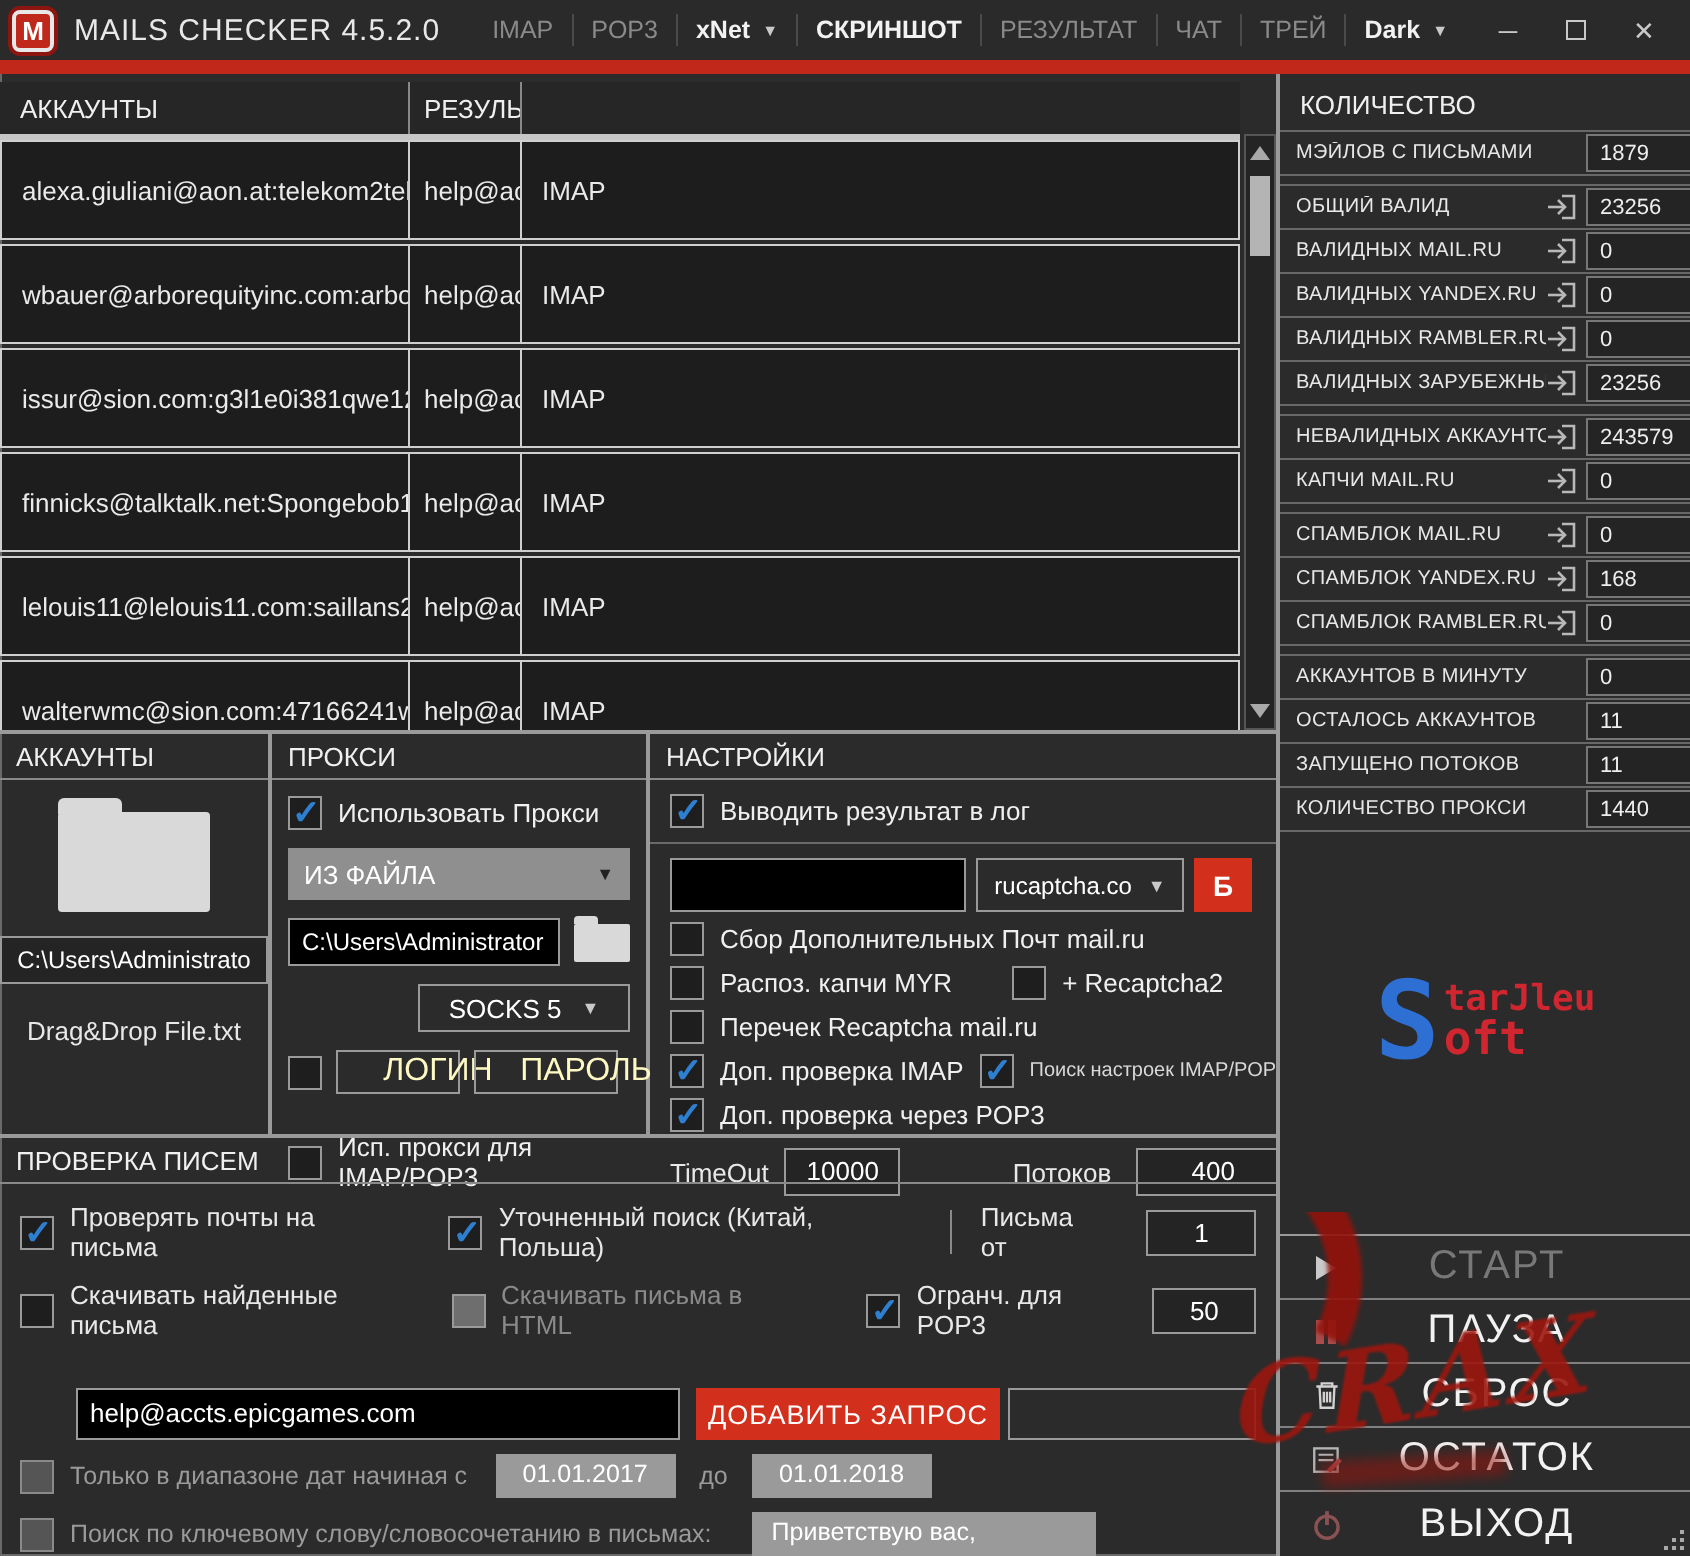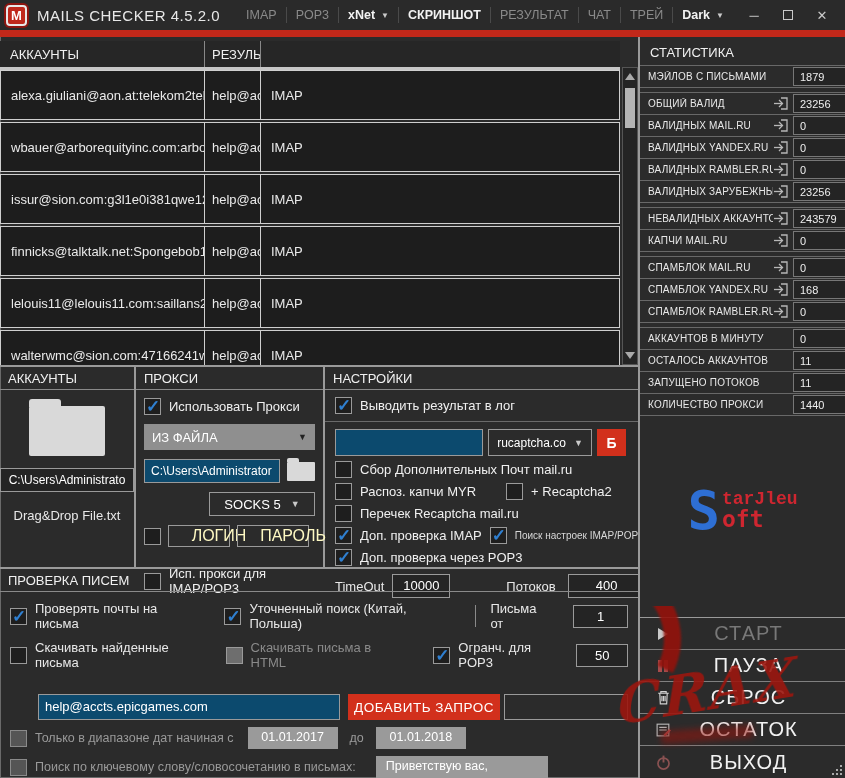--- a/index.html
+++ b/index.html
@@ -66,21 +66,21 @@
 
   .prx-body { padding:8px 8px 0; }
   .cb-row { display:flex; align-items:center; gap:8px; font-size:13px; color:#f0f0f0; }
   .cb { width:17px; height:17px; min-width:17px; border:1px solid #9a9a9a; background:#1e1e1e; position:relative; display:inline-block; }
   .cb.checked::after { content:"✓"; position:absolute; left:1px; top:-3px; color:#2f7fd0; font-size:17px; font-weight:bold; }
   .cb.disabled { background:#6e6e6e; }
   .cb.gray { background:#555; border-color:#8a8a8a; }
   .select-gray { margin-top:9px; height:26px; background:#8f8f8f; color:#fff; font-size:13px; display:flex; align-items:center; padding:0 8px; }
   .select-gray .dd { margin-left:auto; color:#222; font-size:9px; }
   .prx-path-row { display:flex; align-items:center; margin-top:9px; gap:7px; }
-  .input-box { border:1px solid #9a9a9a; background:#0c4a6e; color:#fff; font-size:12px; padding:4px 6px; white-space:nowrap; overflow:hidden; font-family:"Liberation Sans",sans-serif; }
+  .input-box { border:1px solid #9a9a9a; background:#000000; color:#fff; font-size:12px; padding:4px 6px; white-space:nowrap; overflow:hidden; font-family:"Liberation Sans",sans-serif; }
   .prx-path { width:136px; height:24px; }
   .folder-small { width:28px; height:19px; background:#d9d9d9; border-radius:1px; position:relative; }
   .folder-small::before { content:''; position:absolute; top:-4px; left:0; width:12px; height:4px; background:#d9d9d9; border-radius:2px 2px 0 0; }
   .select-dark { margin:9px 0 0 auto; width:106px; height:24px; border:1px solid #9a9a9a; color:#fff; font-size:13px; display:flex; align-items:center; justify-content:center; gap:10px; }
   .select-dark .dd { color:#c9c9c9; font-size:9px; }
   .prx-btn-row { display:flex; align-items:center; gap:7px; margin-top:9px; }
   .small-btn { border:1px solid #9a9a9a; color:#fef9c3; font-size:16px; height:22px; display:flex; align-items:center; justify-content:center;padding-left:40px; }
   .btn-login { width:62px; } .btn-pass { width:72px; }
   .prx-last { margin-top:19px; }
 
@@ -119,21 +119,21 @@
   .stat-row { display:flex; align-items:center; height:23px; border:1px solid #686868; border-left:none; border-right:none; margin-top:-1px; padding-left:8px; background:#2b2b2b; }
   .stat-row.gap { margin-top:4px; }
   .stat-label { flex:1; font-size:10px; letter-spacing:.2px; color:#e8e8e8; white-space:nowrap; overflow:hidden; }
   .stat-ic { width:20px; display:flex; align-items:center; }
   .stat-val { width:52px; height:19px; border:1px solid #777; border-right:none; background:#242424; font-size:11px; color:#eee; padding:3px 0 0 6px; }
 
   
   .brand { margin-top:72px; display:flex; justify-content:center; align-items:center; }
   .brand-s { font-family:"DejaVu Sans Mono", monospace; font-size:54px; font-weight:bold; color:#2e6fd4; line-height:.85; }
   .brand-words { display:flex; flex-direction:column; font-family:"DejaVu Sans Mono", monospace; font-weight:bold; color:#cf2630; margin-left:2px; }
-  .brand-w1 { font-size:18px;font-family:Liberation Mono, monospace; } .brand-w2 { font-size:23px; margin-top:-3px; }
+  .brand-w1 { font-size:18px; } .brand-w2 { font-size:23px; margin-top:-3px; }
 
   
   .actions { margin-top:auto; border-top:1px solid #9a9a9a; }
   .action-row { height:32px; display:flex; align-items:center; border-bottom:1px solid #808080; }
   .action-row:last-child { border-bottom:none; }
   .action-icon { width:46px; display:flex; justify-content:center; align-items:center; }
   .action-label { flex:1; text-align:center; font-size:20px; letter-spacing:1px; color:#f2f2f2; padding-right:34px; }
   .action-row.disabled .action-label { color:#787878; }
 
   
@@ -368,21 +368,21 @@
       <div class="cp-gray-row">
         <span class="cb gray"></span>
         <span>Поиск по ключевому слову/словосочетанию в письмах:</span>
         <div class="gray-box kw-box">Приветствую вас,</div>
       </div>
     </div>
   </div>
 
   <div class="right">
     <div class="stats">
-      <div class="stats-title">СТАТИСТИКА</div>
+      <div class="stats-title">КОЛИЧЕСТВО</div>
       <div id="stat-rows">
           <div class="stat-row">
             <span class="stat-label">МЭЙЛОВ С ПИСЬМАМИ</span>
             <span class="stat-ic"></span>
             <span class="stat-val">1879</span>
           </div>
           <div class="stat-row gap">
             <span class="stat-label">ОБЩИЙ ВАЛИД</span>
             <span class="stat-ic">
               <svg width="15" height="13" viewBox="0 0 15 13" style="display: block;" xmlns="http://www.w3.org/2000/svg">

